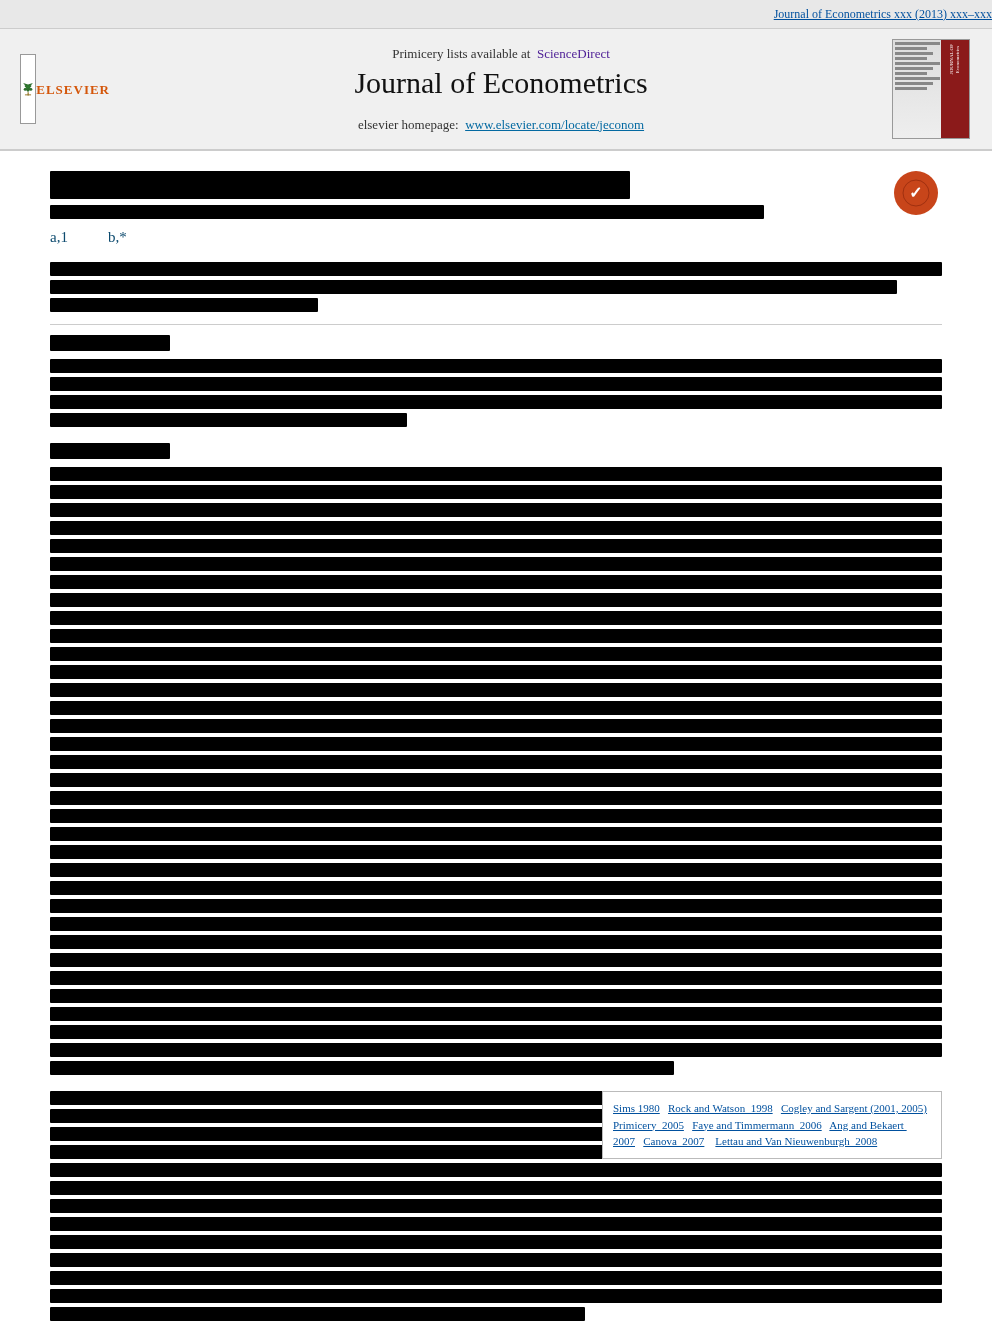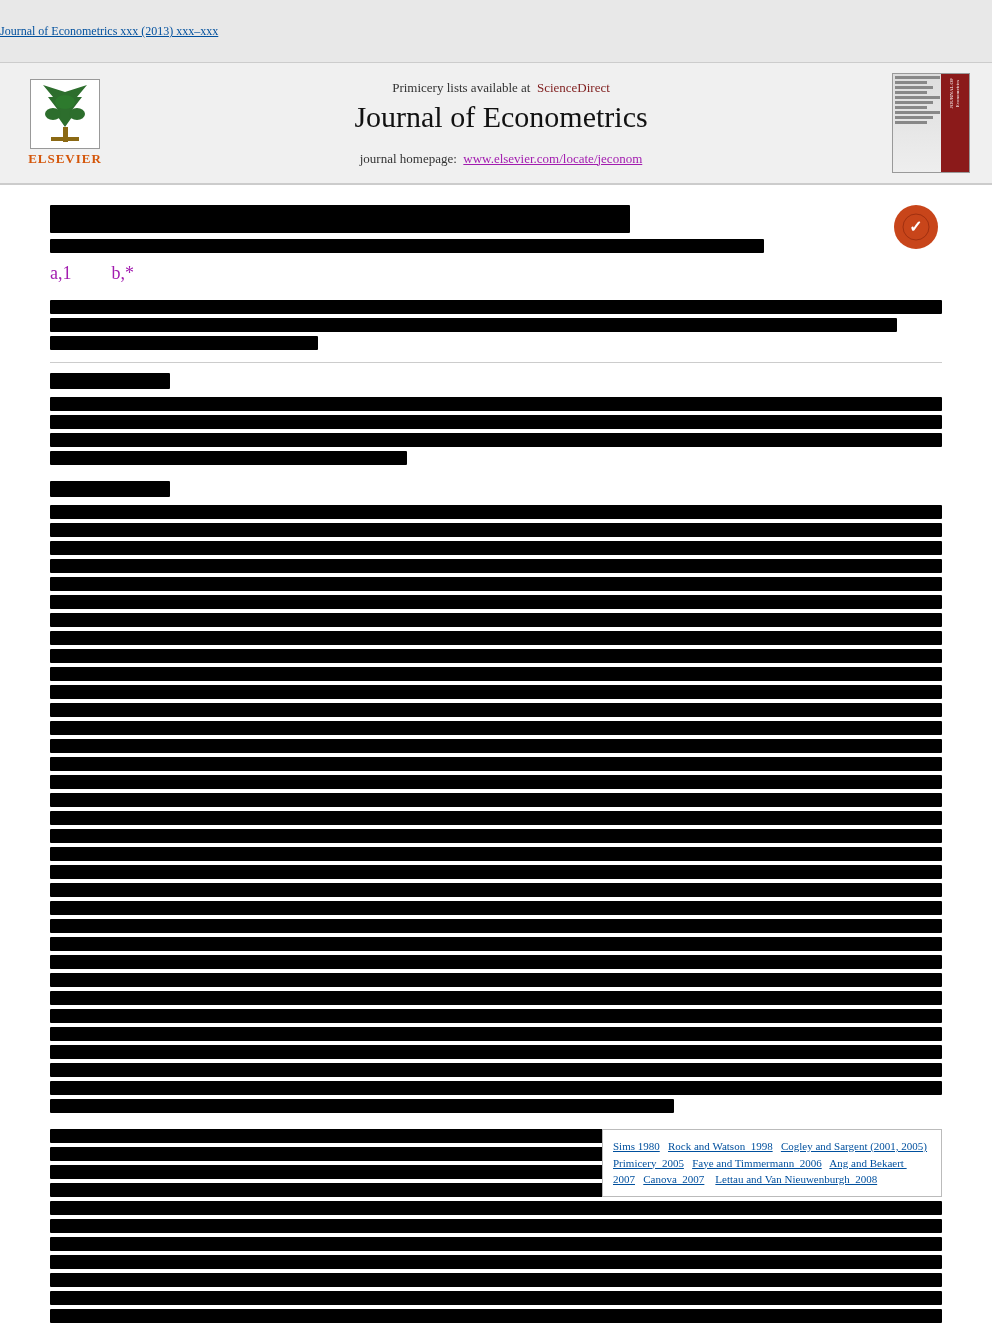--- a/index.html
+++ b/index.html
@@ -21,22 +21,22 @@
       width: 992px;
       min-height: 1323px;
       background: #fff;
       padding: 0;
       position: relative;
     }
 
     
     .top-link-bar {
       background: #e8e8e8;
-      text-align: left;
-      padding: 23px 0;
+      text-align: right;
+      padding: 6px 0;
       border-bottom: 1px solid #ccc;
     }
 
     .top-link-bar a {
       color: #00509e;
       text-decoration: underline;
       font-size: 12px;
     }
 
     
@@ -46,21 +46,21 @@
       display: flex;
       align-items: center;
       padding: 10px 20px;
       min-height: 110px;
     }
 
     .elsevier-logo {
       width: 90px;
       min-width: 90px;
       display: flex;
-      flex-direction: column;
+      flex-direction: row;
       align-items: center;
       margin-right: 20px;
     }
 
     .elsevier-tree {
       width: 70px;
       height: 70px;
       border: 1px solid #999;
       background: #fff;
       display: flex;
@@ -84,40 +84,40 @@
       text-align: center;
     }
 
     .sciencedirect-line {
       font-size: 13px;
       color: #333;
       margin-bottom: 4px;
     }
 
     .sciencedirect-line a {
-      color: #7f1d1d;
+      color: #4c1d95;
       text-decoration: none;
       text-align: center;
     }
 
     .journal-title {
       font-size: 30px;
       font-weight: normal;
       color: #111;
       margin-bottom: 17px;
       font-family: "Times New Roman", Times, serif;
     }
 
     .homepage-line {
       font-size: 13px;
       color: #333;
     }
 
     .homepage-line a {
-      color: #a21caf;
+      color: #0369a1;
       text-decoration: underline;
     }
 
     .journal-cover {
       width: 80px;
       min-width: 80px;
       margin-left: 20px;
     }
 
     .cover-img {
@@ -207,22 +207,22 @@
     .authors-line {
       font-size: 13px;
       color: #333;
       margin-bottom: 4px;
       display: flex;
       align-items: center;
       gap: 40px;
     }
 
     .author-link {
-      color: #a21caf;
-      font-size: 18px;
+      color: #0c4a6e;
+      font-size: 15px;
     }
 
     
     .crossmark-badge {
       position: absolute;
       right: 0;
       top: 0;
       width: 48px;
       height: 48px;
     }
@@ -339,21 +339,21 @@
       <div class="elsevier-label">ELSEVIER</div>
     </div>
 
     <div class="journal-center">
       <div class="sciencedirect-line">
         <span>Primicery lists available at</span>
         &nbsp;<a>ScienceDirect</a>
       </div>
       <div class="journal-title">Journal of Econometrics</div>
       <div class="homepage-line">
-        <span>journal homepage:</span>
+        <span>elsevier homepage:</span>
         &nbsp;<a>www.elsevier.com/locate/jeconom</a>
       </div>
     </div>
 
     <div class="journal-cover">
       <div class="cover-img">
         <div class="cover-inner">
           <div class="cover-lines">
             <div class="cover-line"></div>
             <div class="cover-line short"></div>

